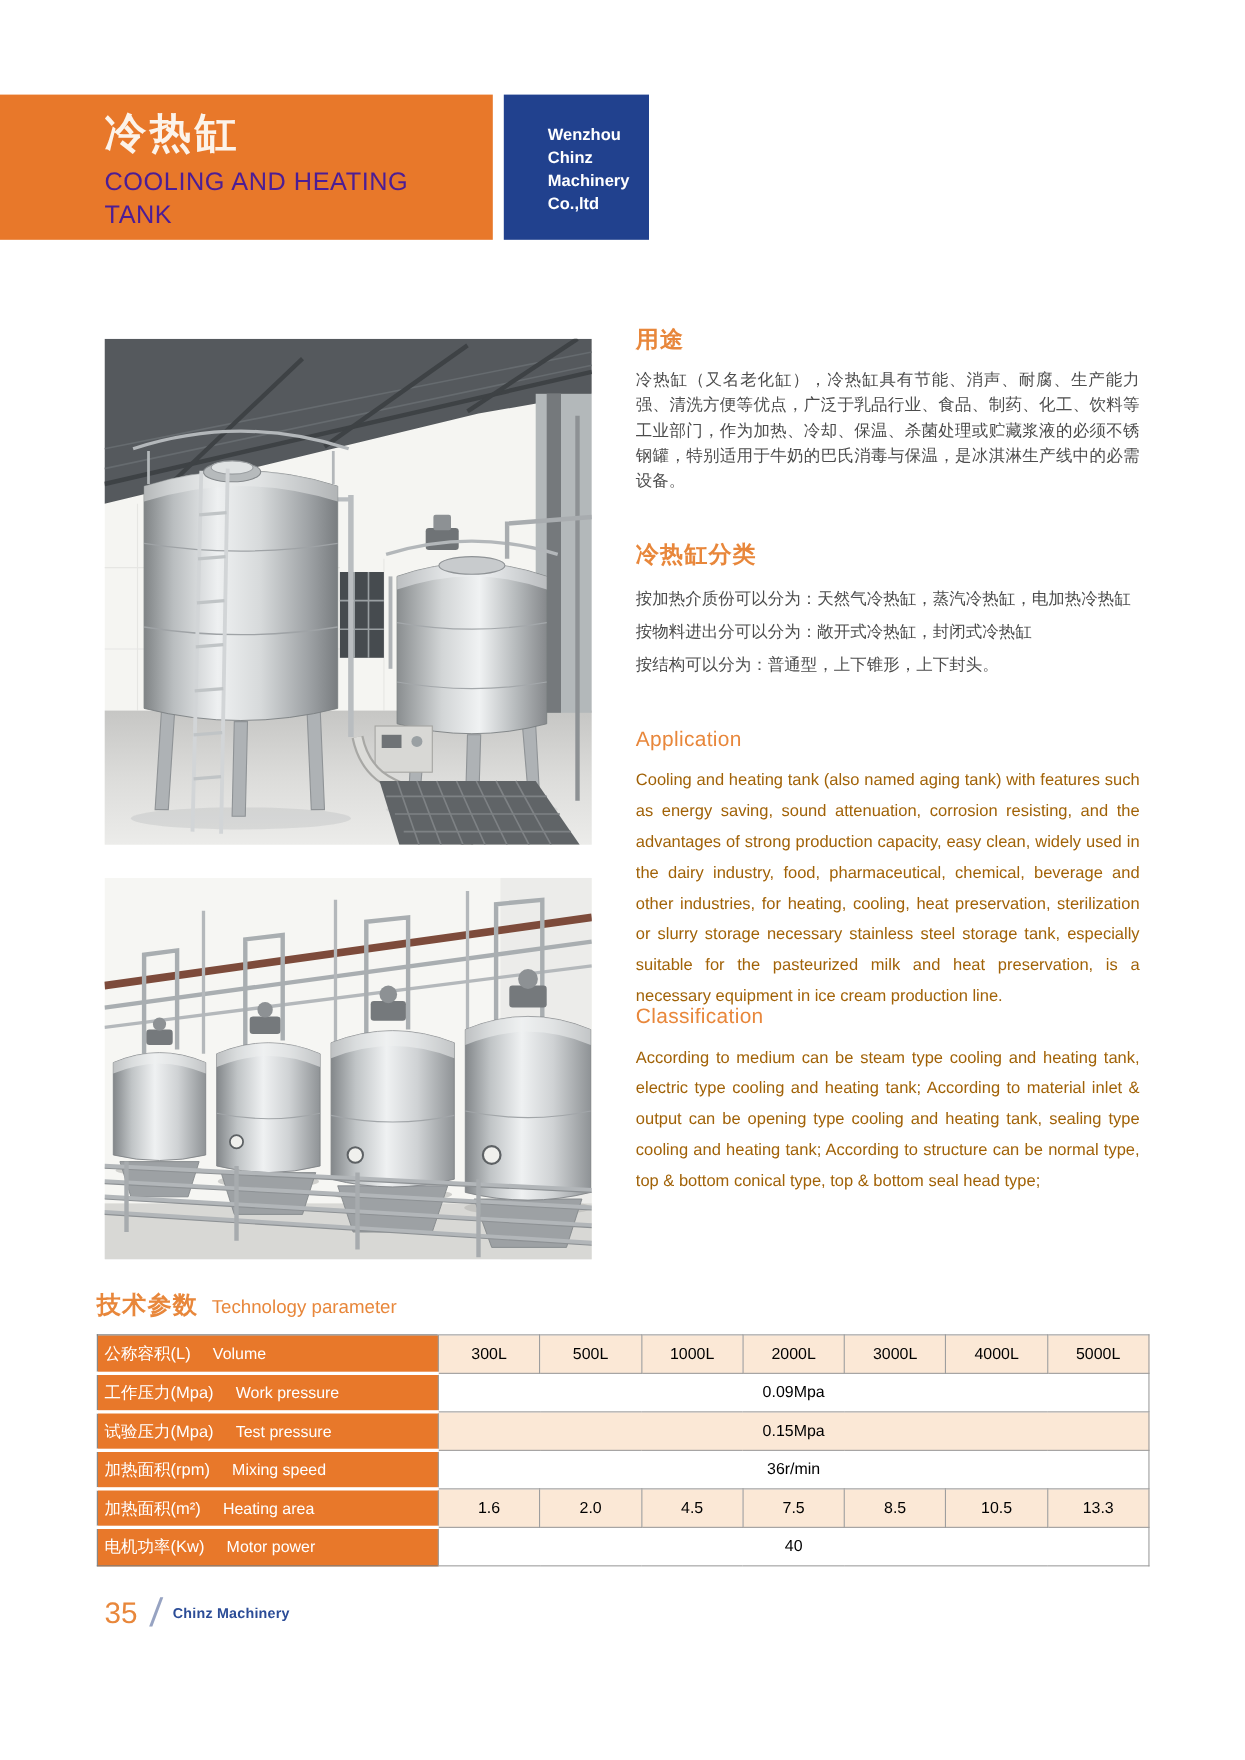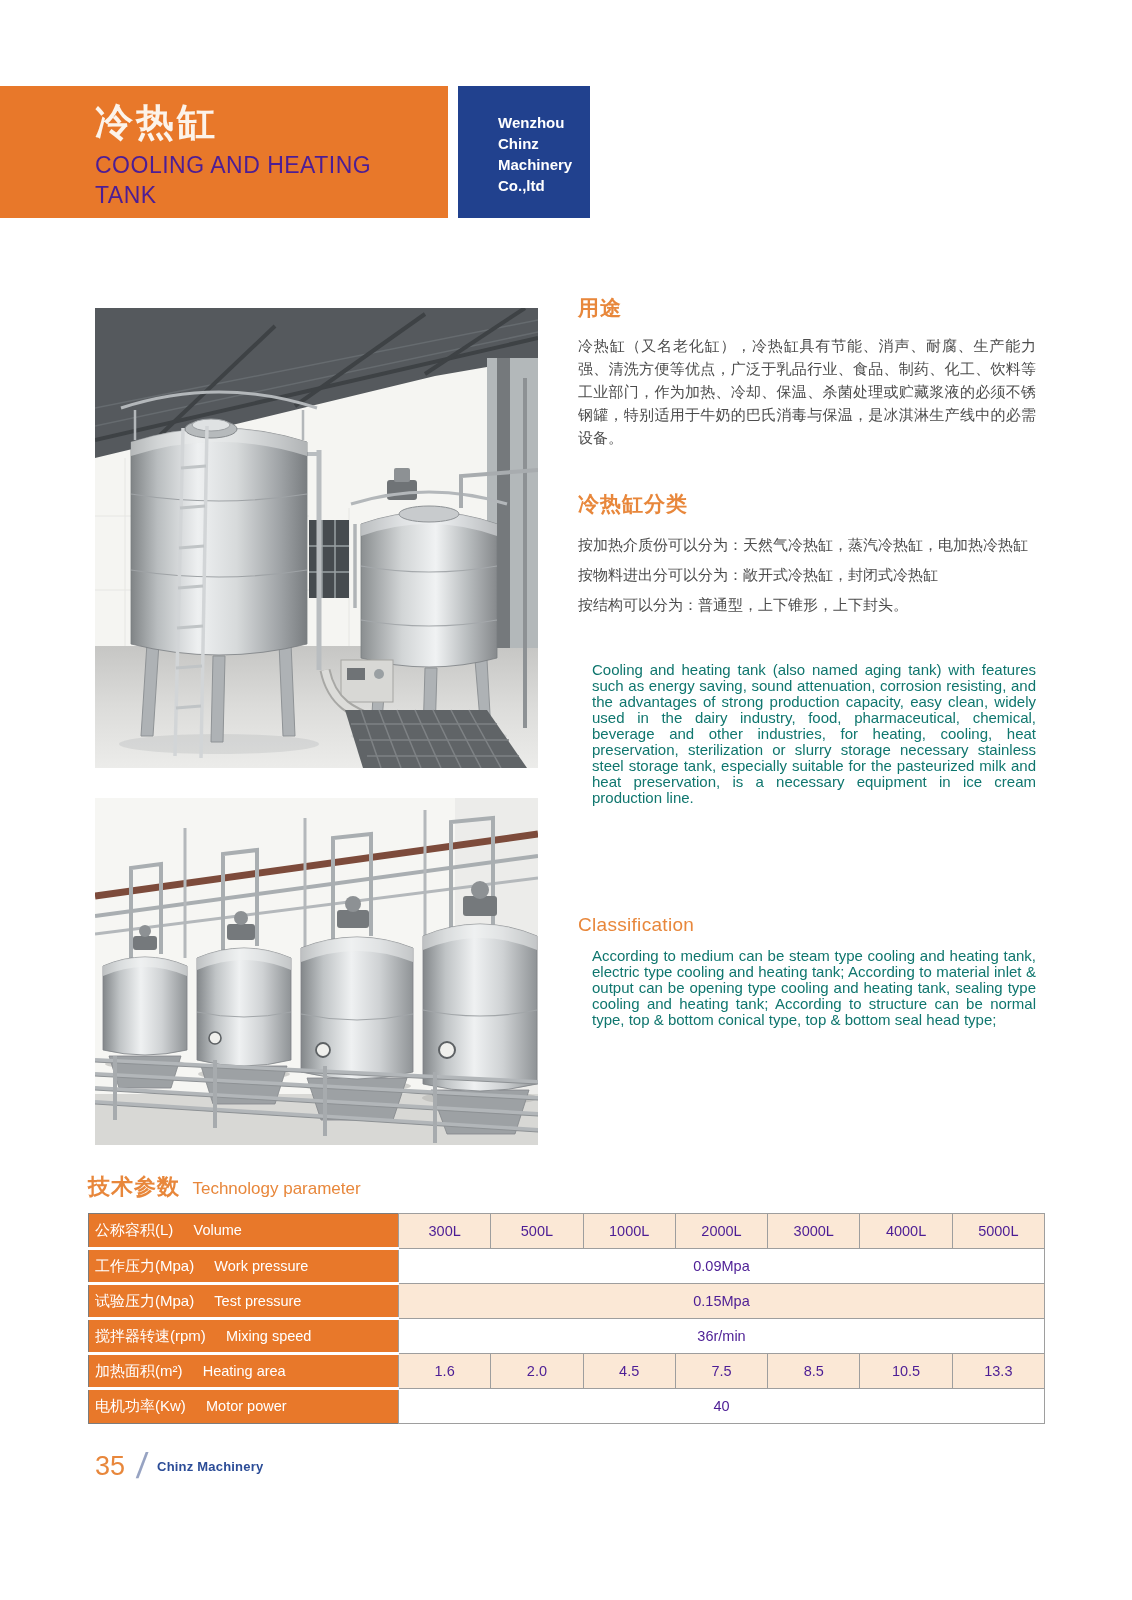--- a/index.html
+++ b/index.html
@@ -37,21 +37,21 @@
   .p1{left:95px;top:308px;width:443px;height:460px;}
   .p2{left:95px;top:798px;width:443px;height:347px;}
 
   
   .sec{position:absolute;left:578px;width:458px;}
   .sec h3{margin:0 0 12px 0;color:var(--heading-orange);}
   .sec h3.cn{font-size:21px;font-weight:700;letter-spacing:1px;}
   .sec h3.en{font-size:19px;font-weight:400;letter-spacing:.3px;}
   .sec p{margin:0;text-align:justify;color:var(--text-dark);}
   .sec p.cn{font-size:15px;line-height:23px;}
-  .sec p.en{font-size:15px;line-height:16px;color:#0f766e;margin-left:14px;}
+  .sec p.en{font-size:15px;line-height:28px;color:#a16207;}
   .sec .line{font-size:15px;line-height:30px;color:var(--text-dark);}
   #sec-usage{top:294px;}
   #sec-class-cn{top:490px;}
   #sec-application{top:662px;}
   #sec-class-en{top:914px;}
 
   
   .tbl-title{position:absolute;left:88px;top:1172px;color:var(--heading-orange);}
   .tbl-title .cn{font-size:22px;font-weight:700;letter-spacing:1px;}
   .tbl-title .en{font-size:17px;margin-left:8px;}
@@ -62,21 +62,21 @@
   }
   table.tech td{height:35px;}
   td.lbl{
     background:var(--orange);color:#fff;padding-left:6px;
     font-size:15px;border-bottom:3px solid #fff;border-right:1px solid var(--table-border);
     white-space:nowrap;
   }
   tr:last-child td.lbl{border-bottom:none;}
   td.lbl .en{margin-left:16px;font-size:14.5px;font-weight:400;}
   td.val{
-    text-align:center;font-size:14.5px;color:#4c1d95;background:#fff;
+    text-align:center;font-size:14.5px;color:#000000;background:#fff;
     border:1px solid var(--table-border);
   }
   tr.cream td.val{background:var(--cream);}
 
   
   .footer{position:absolute;left:95px;top:1448px;display:flex;align-items:center;}
   .footer .pn{color:var(--heading-orange);font-size:27px;line-height:1;}
   .footer .slash{
     color:#97a3c2;font-size:36px;font-weight:100;line-height:1;
     margin:0 10px 0 12px;transform:skewX(-6deg);
@@ -325,20 +325,21 @@
   </section>
 
   <section class="sec" id="sec-class-cn">
     <h3 class="cn">冷热缸分类</h3>
     <div class="line">按加热介质份可以分为：天然气冷热缸，蒸汽冷热缸，电加热冷热缸</div>
     <div class="line">按物料进出分可以分为：敞开式冷热缸，封闭式冷热缸</div>
     <div class="line">按结构可以分为：普通型，上下锥形，上下封头。</div>
   </section>
 
   <section class="sec" id="sec-application">
+    <h3 class="en">Application</h3>
     <p class="en">Cooling and heating tank (also named aging tank) with features such as energy saving, sound attenuation, corrosion resisting, and the advantages of strong production capacity, easy clean, widely used in the dairy industry, food, pharmaceutical, chemical, beverage and other industries, for heating, cooling, heat preservation, sterilization or slurry storage necessary stainless steel storage tank, especially suitable for the pasteurized milk and heat preservation, is a necessary equipment in ice cream production line.</p>
   </section>
 
   <section class="sec" id="sec-class-en">
     <h3 class="en">Classification</h3>
     <p class="en">According to medium can be steam type cooling and heating tank, electric type cooling and heating tank; According to material inlet &amp; output can be opening type cooling and heating tank, sealing type cooling and heating tank; According to structure can be normal type, top &amp; bottom conical type, top &amp; bottom seal head type;</p>
   </section>
 
   <div class="tbl-title">
     <span class="cn">技术参数</span>
@@ -373,21 +374,21 @@
       </tr>
       <tr class="cream">
         <td class="lbl">
           <span class="cn">试验压力(Mpa)</span>
           <span class="en">Test pressure</span>
         </td>
         <td class="val" colspan="7">0.15Mpa</td>
       </tr>
       <tr>
         <td class="lbl">
-          <span class="cn">搅拌器转速(rpm)</span>
+          <span class="cn">加热面积(rpm)</span>
           <span class="en">Mixing speed</span>
         </td>
         <td class="val" colspan="7">36r/min</td>
       </tr>
       <tr class="cream">
         <td class="lbl">
           <span class="cn">加热面积(m²)</span>
           <span class="en">Heating area</span>
         </td>
         <td class="val">1.6</td>

